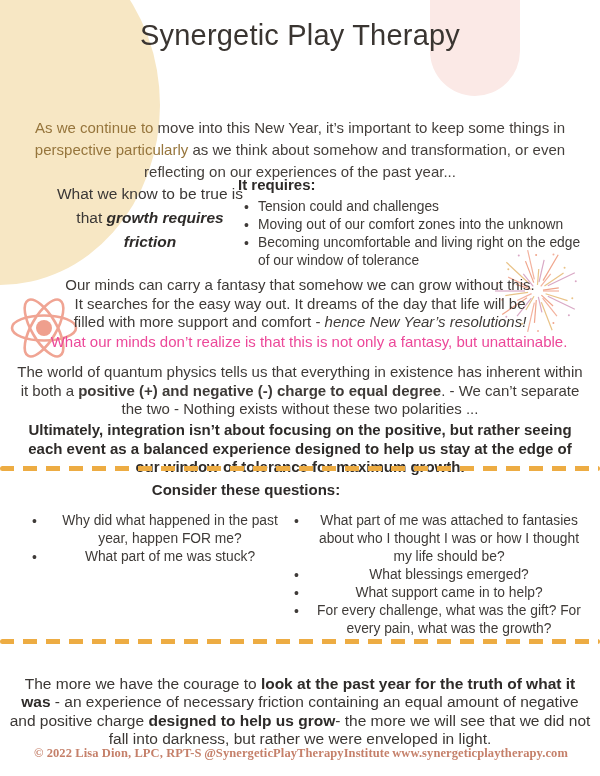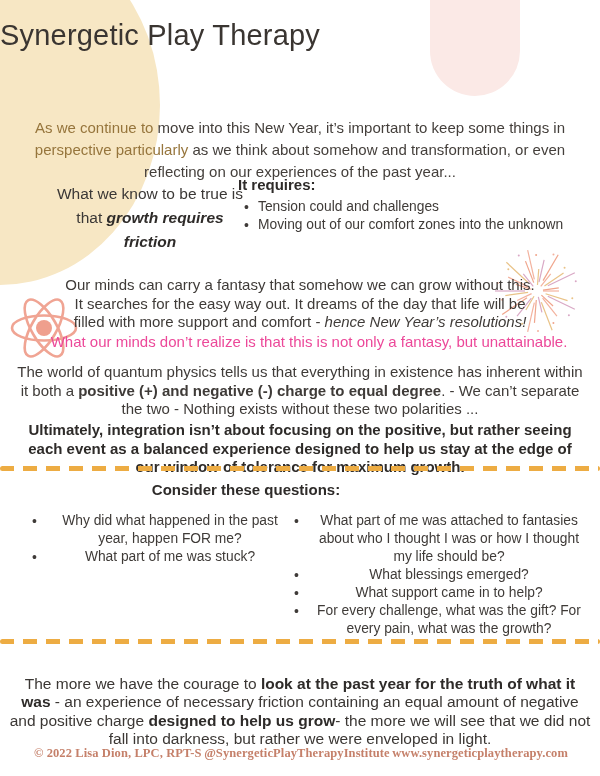--- a/index.html
+++ b/index.html
@@ -21,21 +21,21 @@
   .dash-line{
     position:absolute;left:0;width:600px;height:5px;z-index:2;
     background:repeating-linear-gradient(90deg,#edac43 0 14px,transparent 14px 23px);
     border-radius:3px;
   }
   #dash-top{top:466px;}
   #dash-bottom{top:639px;}
   
   .layer{position:absolute;z-index:1;}
   .title{
-    left:0;top:17px;width:600px;text-align:left;
+    left:0;top:17px;width:600px;text-align:center;
     font-size:29px;line-height:36px;font-weight:400;color:#3a3531;letter-spacing:0.2px;
   }
   .intro{
     left:30px;top:102px;width:540px;text-align:center;
     font-size:15px;line-height:22px;color:#443f3b;
   }
   .tint{color:#96753c;}
   .know-block{
     left:50px;top:182px;width:200px;text-align:center;
     font-size:15.5px;line-height:24px;color:#3b3836;
@@ -146,20 +146,21 @@
 
   <p class="layer intro"><span class="tint">As we continue to</span><span> move into this New Year, it’s important to keep some things in </span><span class="tint">perspective particularly</span><span> as we think about somehow and transformation, or even reflecting on our experiences of the past year...</span></p>
 
   <div class="layer know-block"><span>What we know to be true is that </span><span class="emph">growth requires friction</span></div>
 
   <div class="layer requires-block">
     <div class="requires-heading">It requires:</div>
     <ul class="plain">
       <li>Tension could and challenges</li>
       <li>Moving out of our comfort zones into the unknown</li>
+      <li>Becoming uncomfortable and living right on the edge of our window of tolerance</li>
     </ul>
   </div>
 
   <p class="layer p-center p-fantasy"><span>Our minds can carry a fantasy that somehow we can grow without this. It searches for the easy way out. It dreams of the day that life will be filled with more support and comfort - </span><i>hence New Year’s resolutions!</i></p>
 
   <p class="layer p-center p-realize">What our minds don’t realize is that this is not only a fantasy, but unattainable.</p>
 
   <p class="layer p-center p-quantum"><span>The world of quantum physics tells us that everything in existence has inherent within it both a </span><b>positive (+) and negative (-) charge to equal degree</b><span>. - We can’t separate the two - Nothing exists without these two polarities ...</span></p>
 
   <p class="layer p-center p-integration">Ultimately, integration isn’t about focusing on the positive, but rather seeing each event as a balanced experience designed to help us stay at the edge of our window of tolerance for maximum growth.</p>

